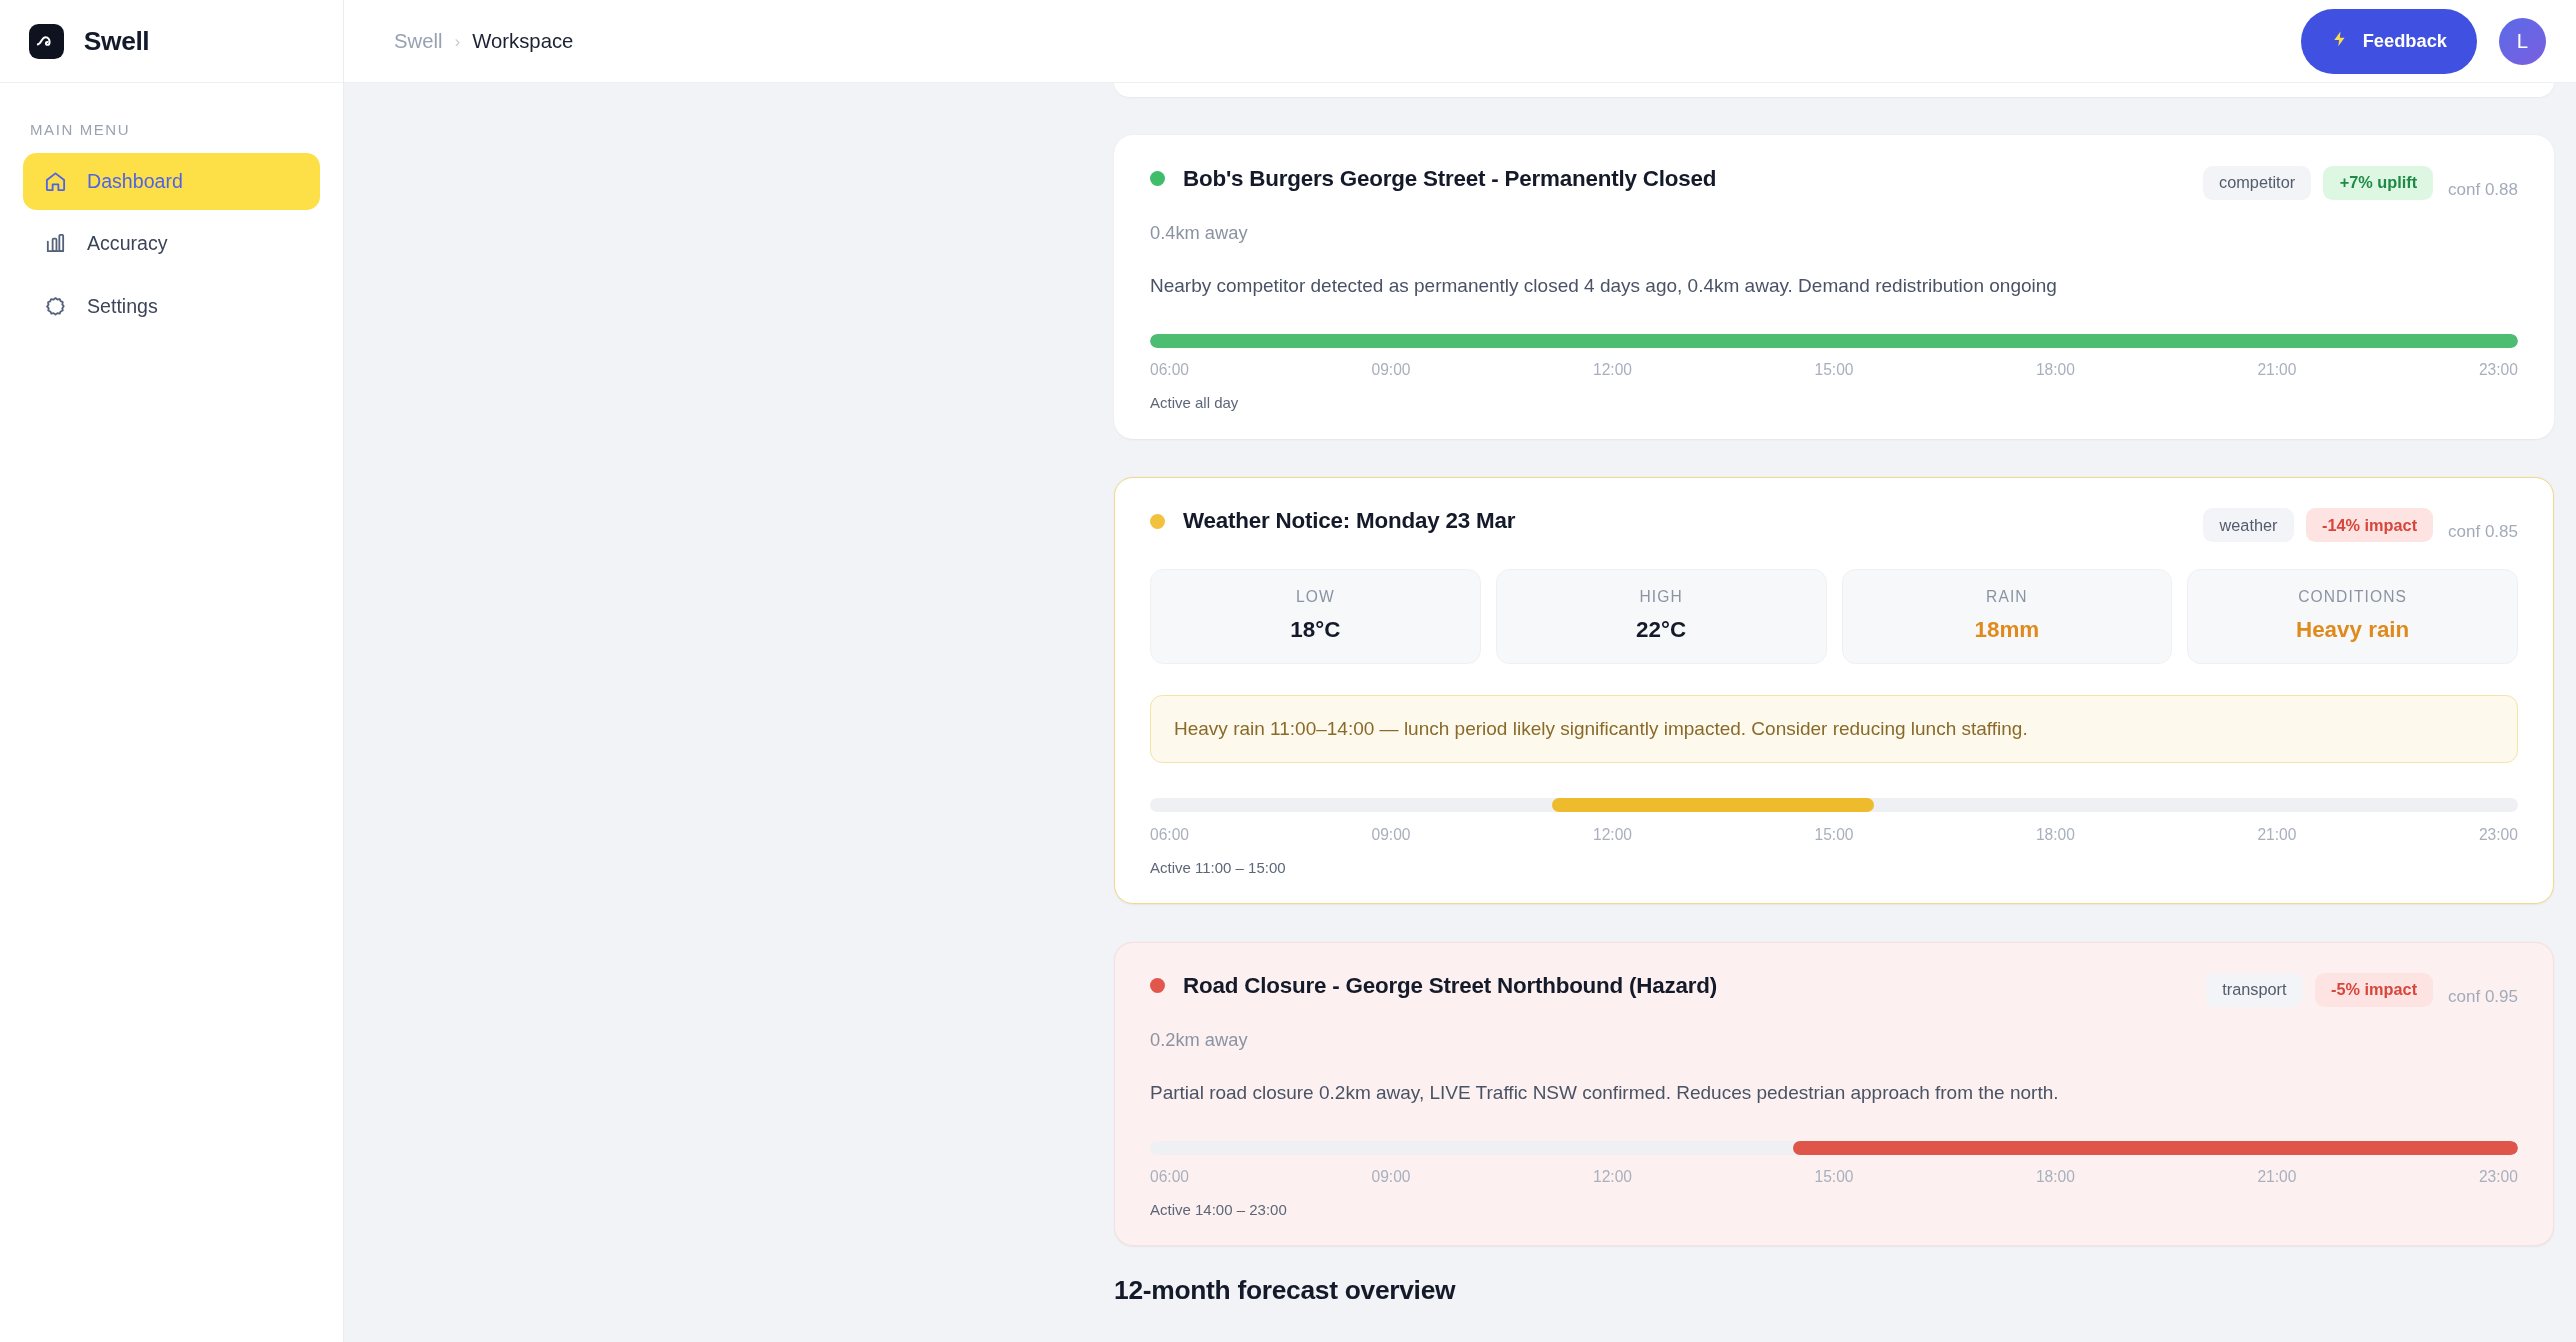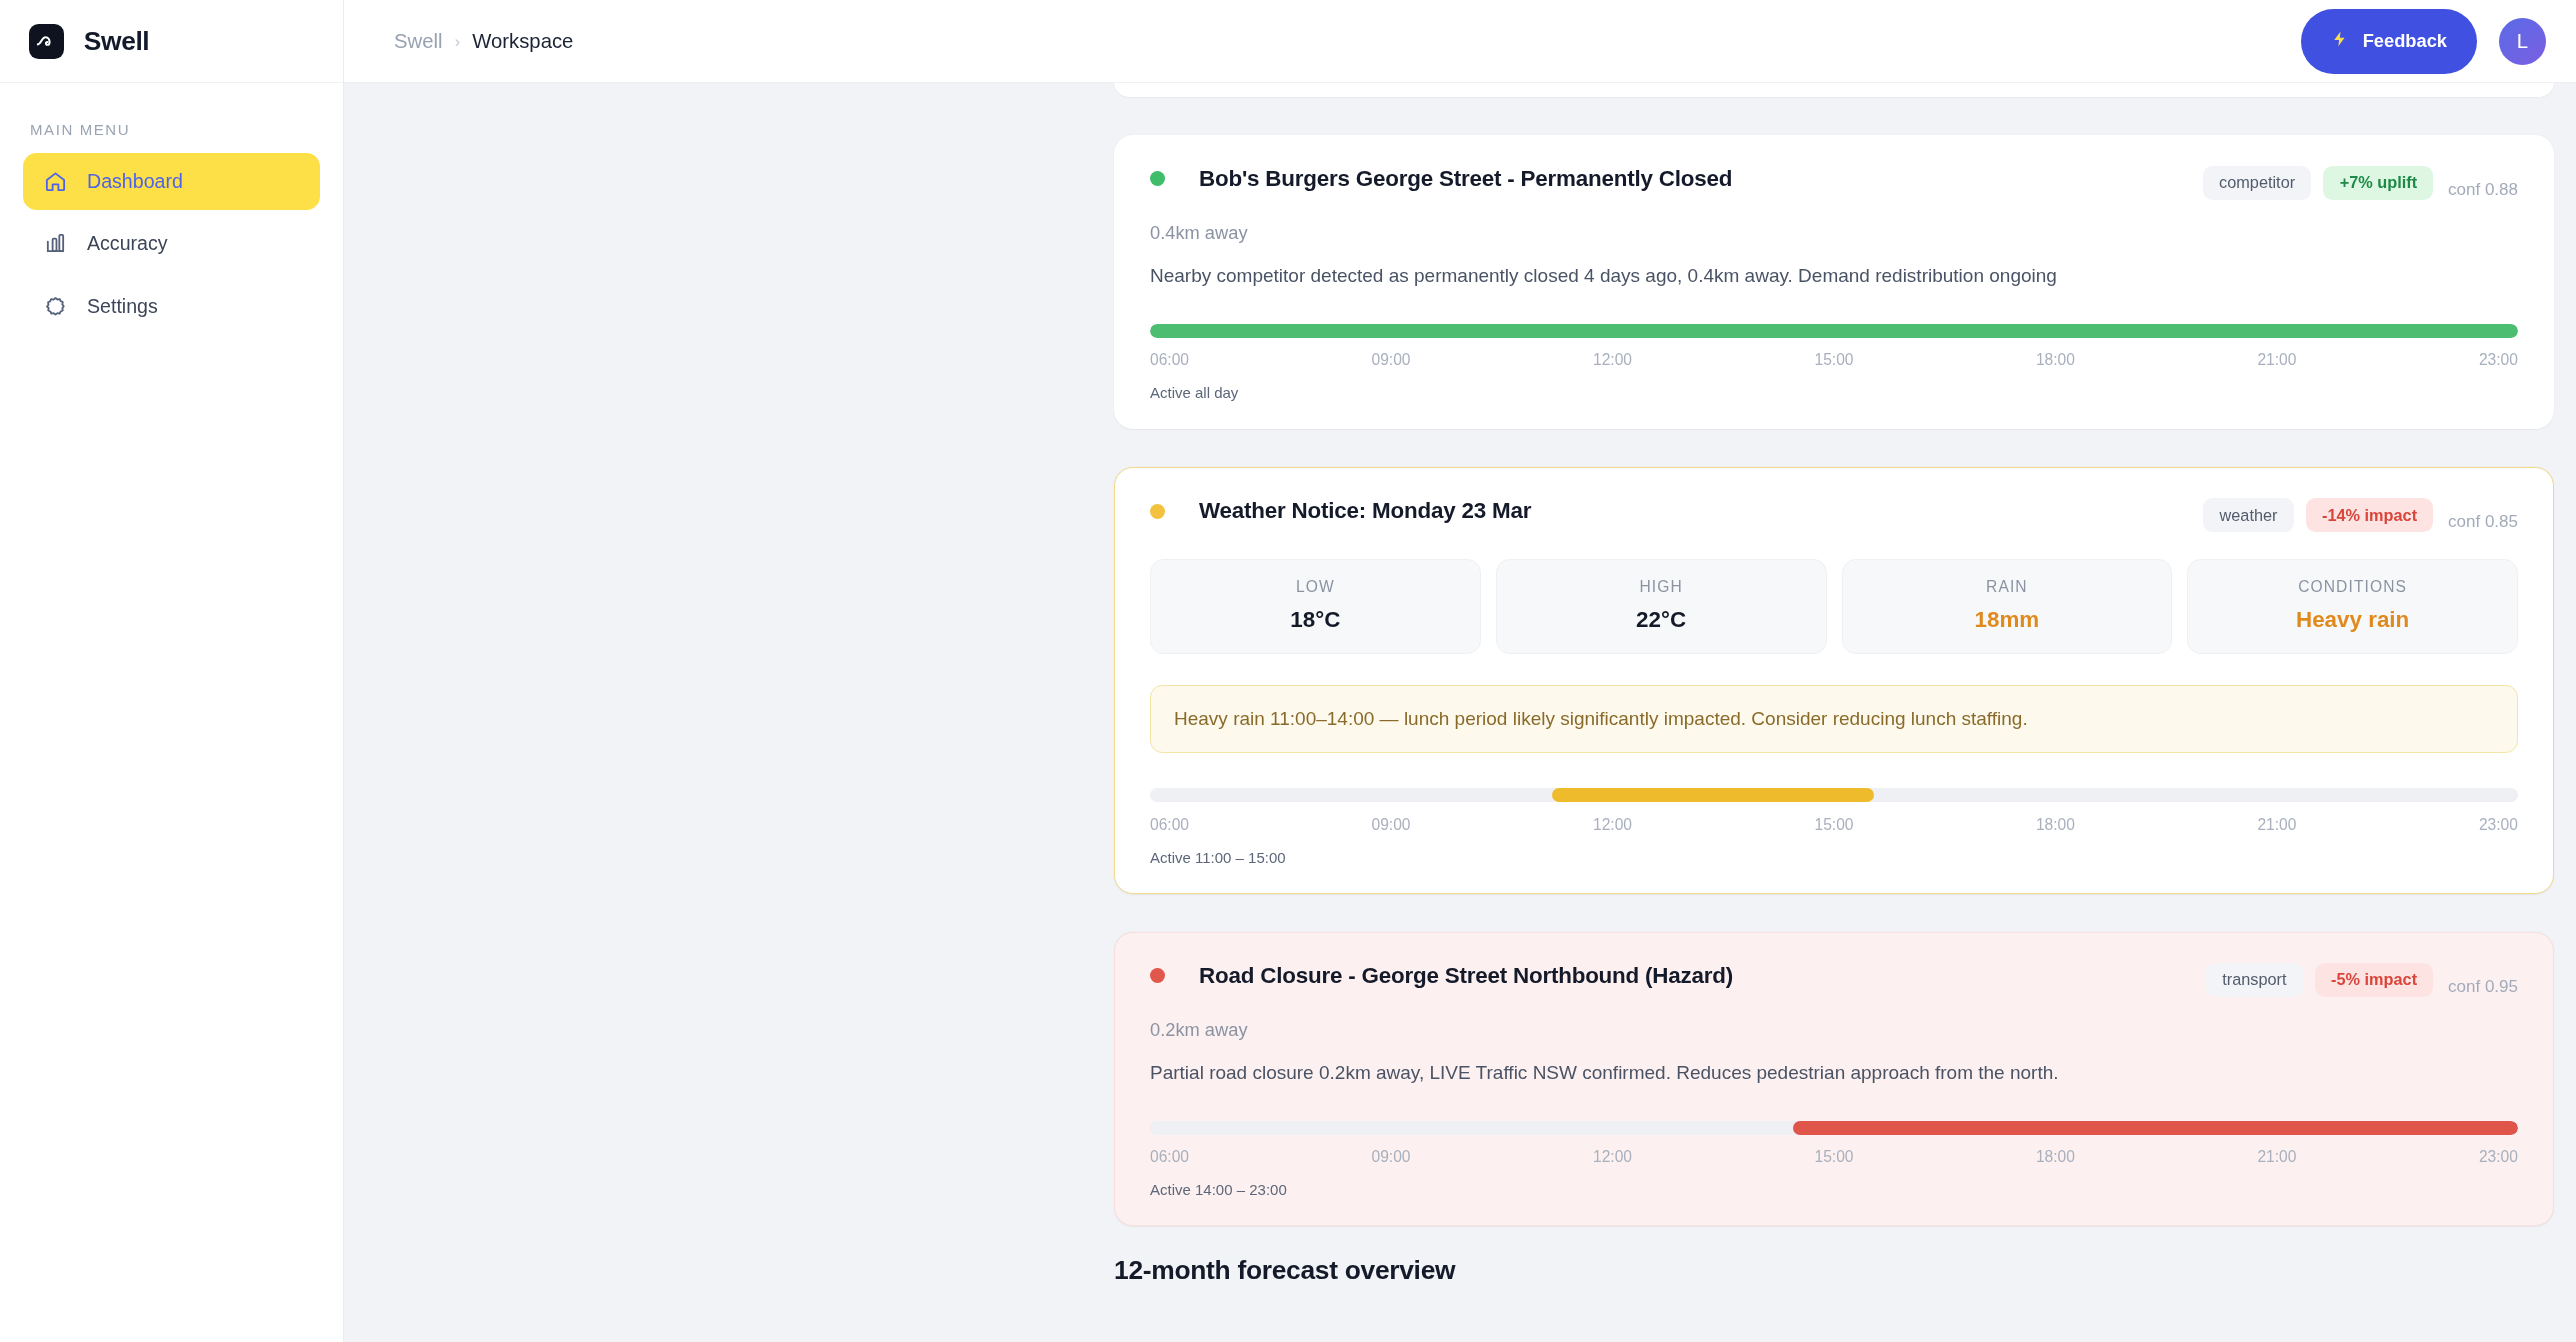--- a/index.html
+++ b/index.html
@@ -75,38 +75,38 @@
 
   .card {
     background: #fff; border-radius: 19px; padding: 30px 35px 27px;
     margin-top: 38px; box-shadow: 0 0.7px 2px rgba(16,24,40,.06);
     border: 1.4px solid transparent;
   }
   .card.weather { border-color: #f3d98a; }
   .card.hazard { background: #fcf1f0; border-color: #f8e0de; }
 
   .card-head { display: flex; align-items: flex-start; justify-content: space-between; }
-  .title-row { display: flex; align-items: center; gap: 34px; }
+  .title-row { display: flex; align-items: center; gap: 18px; }
   .dot { width: 15px; height: 15px; border-radius: 50%; flex: 0 0 15px; }
   .dot.green { background: #3fbd6b; }
   .dot.amber { background: #f2c23e; }
   .dot.red { background: #e2574c; }
   .card-title { font-size: 22.4px; font-weight: 700; color: #141a29; letter-spacing: -0.2px; }
 
   .tags { display: flex; align-items: flex-end; gap: 12px; }
   .tag {
     font-size: 16.3px; padding: 7.5px 16.3px; border-radius: 9.5px;
     background: #f2f4f7; color: #525c6d;
   }
   .tag.pos { background: #ddf7e3; color: #1f8a47; font-weight: 700; }
   .tag.neg { background: #fde4e2; color: #d8453a; font-weight: 700; }
   .conf { font-size: 17px; color: #a3abba; padding-left: 2.7px; }
 
   .meta { font-size: 18.3px; color: #8b93a3; margin-top: 22px; }
-  .desc { font-size: 19px; color: #4a5365; margin-top: 18px; line-height: 1.45; }
+  .desc { font-size: 19px; color: #4a5365; margin-top: 28px; line-height: 1.45; }
 
   .bar-track {
     margin-top: 35px; height: 13.6px; border-radius: 677px;
     background: #eef0f4; position: relative; overflow: hidden;
   }
   .bar-fill { position: absolute; top: 0; height: 13.6px; border-radius: 677px; }
   .bar-fill.green { background: #4dbd72; }
   .bar-fill.amber { background: #eebb2d; }
   .bar-fill.red { background: #e0554a; }
 

